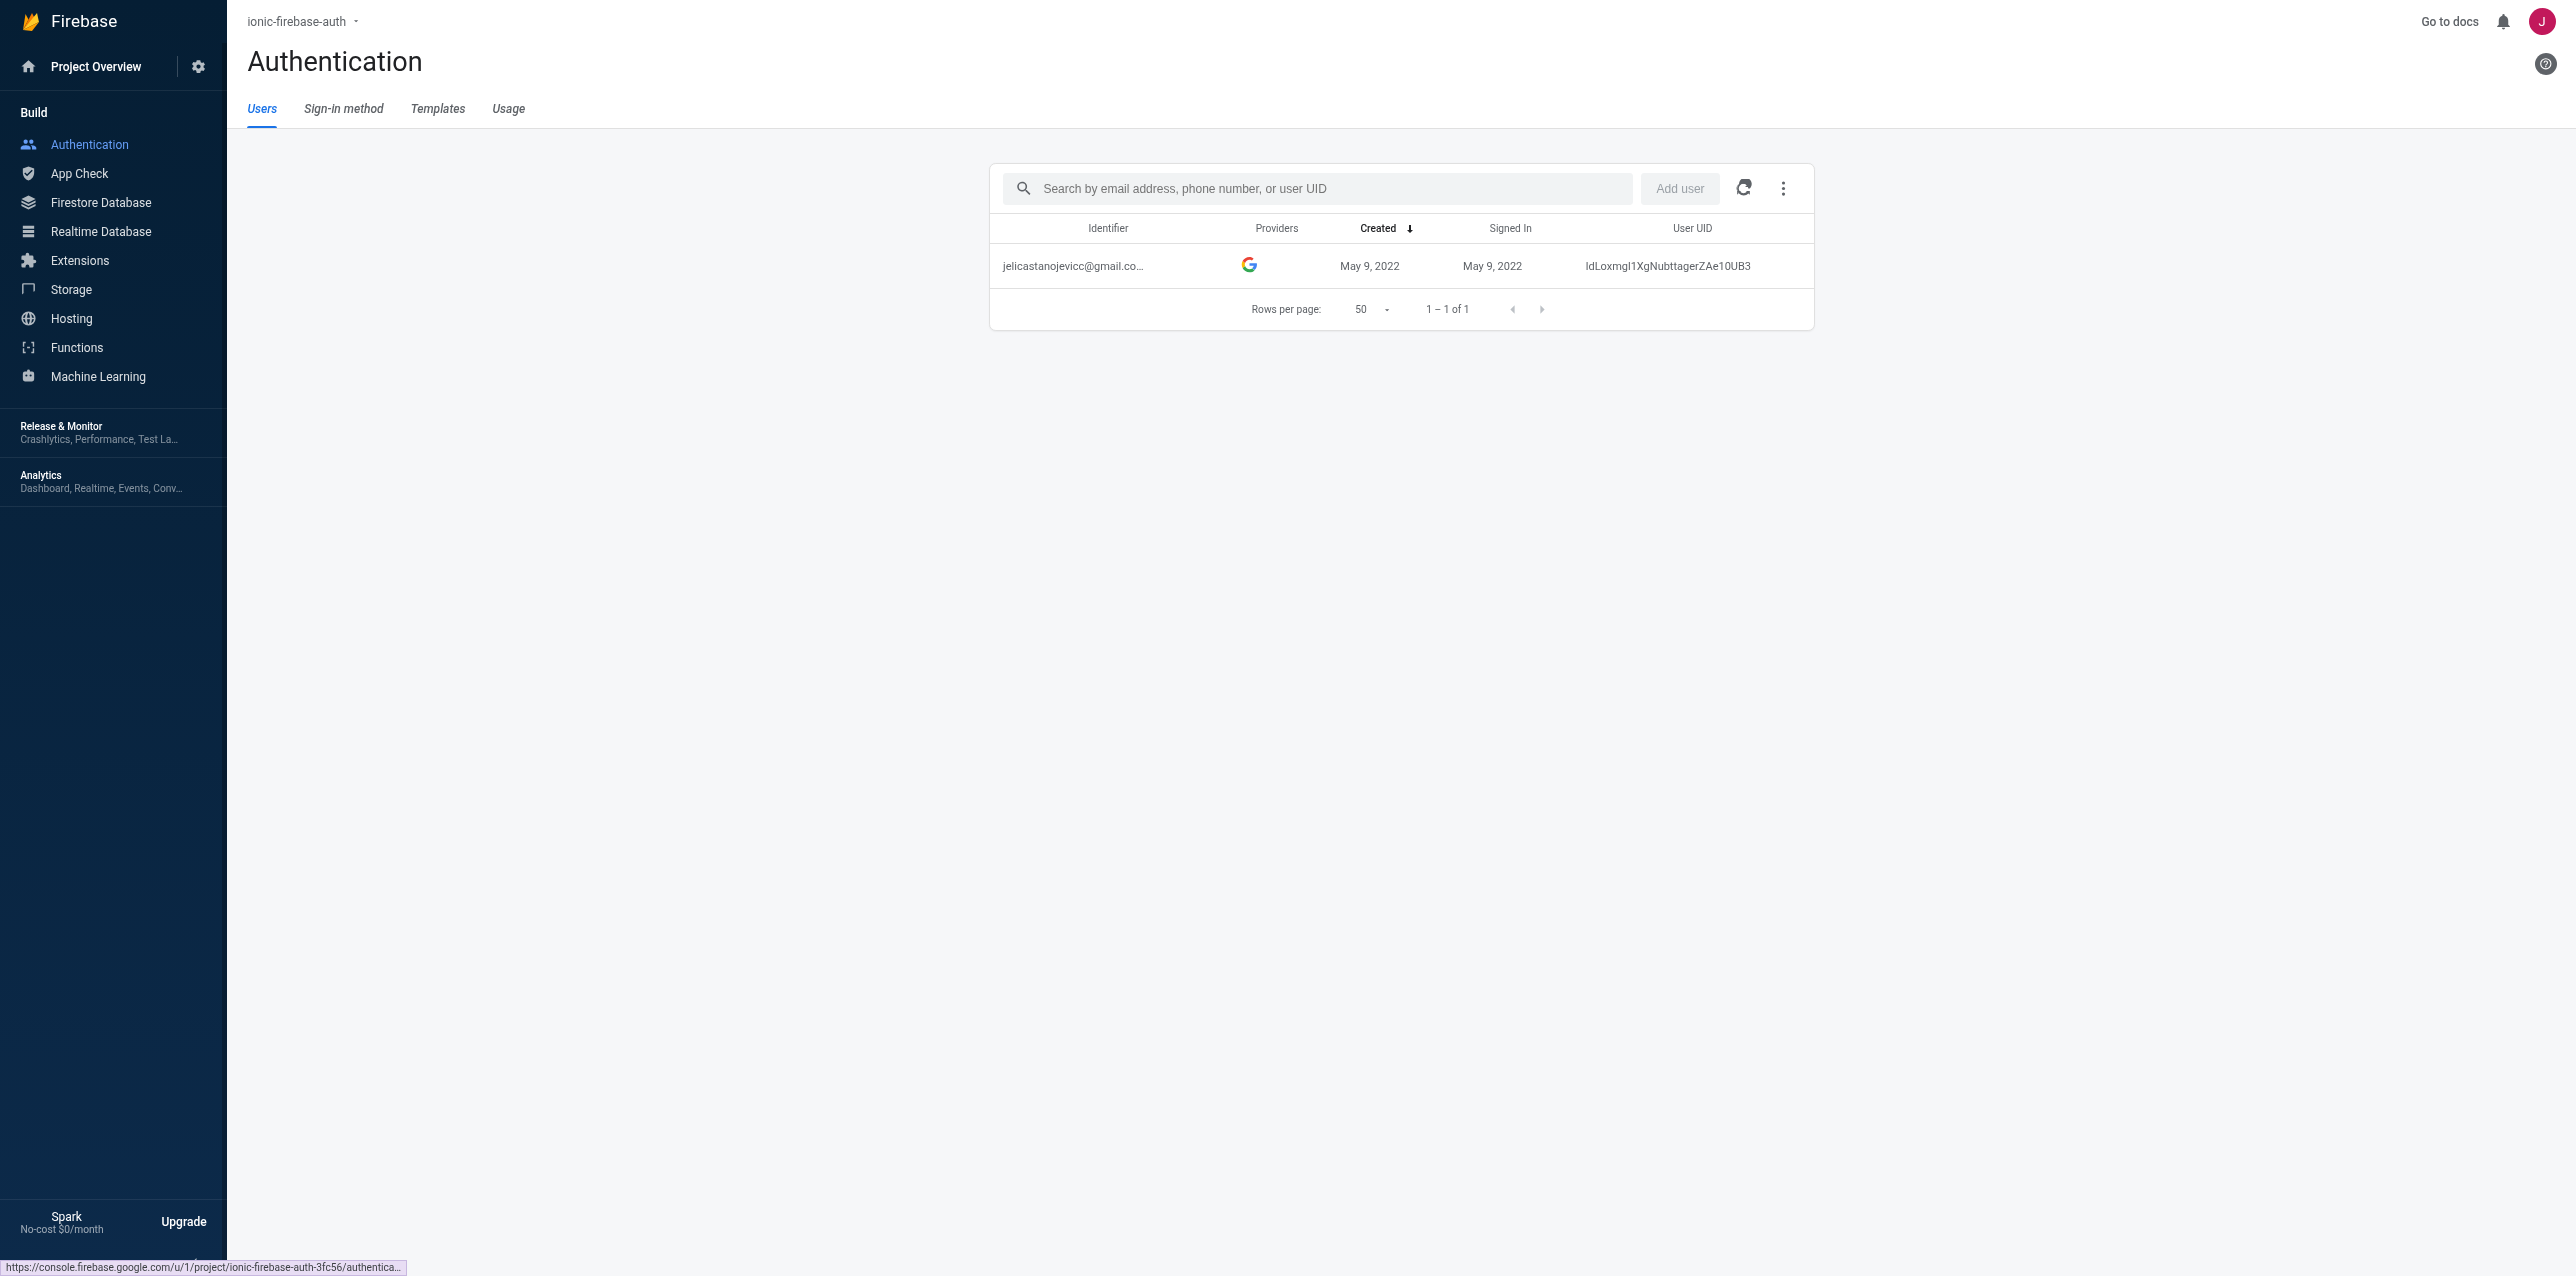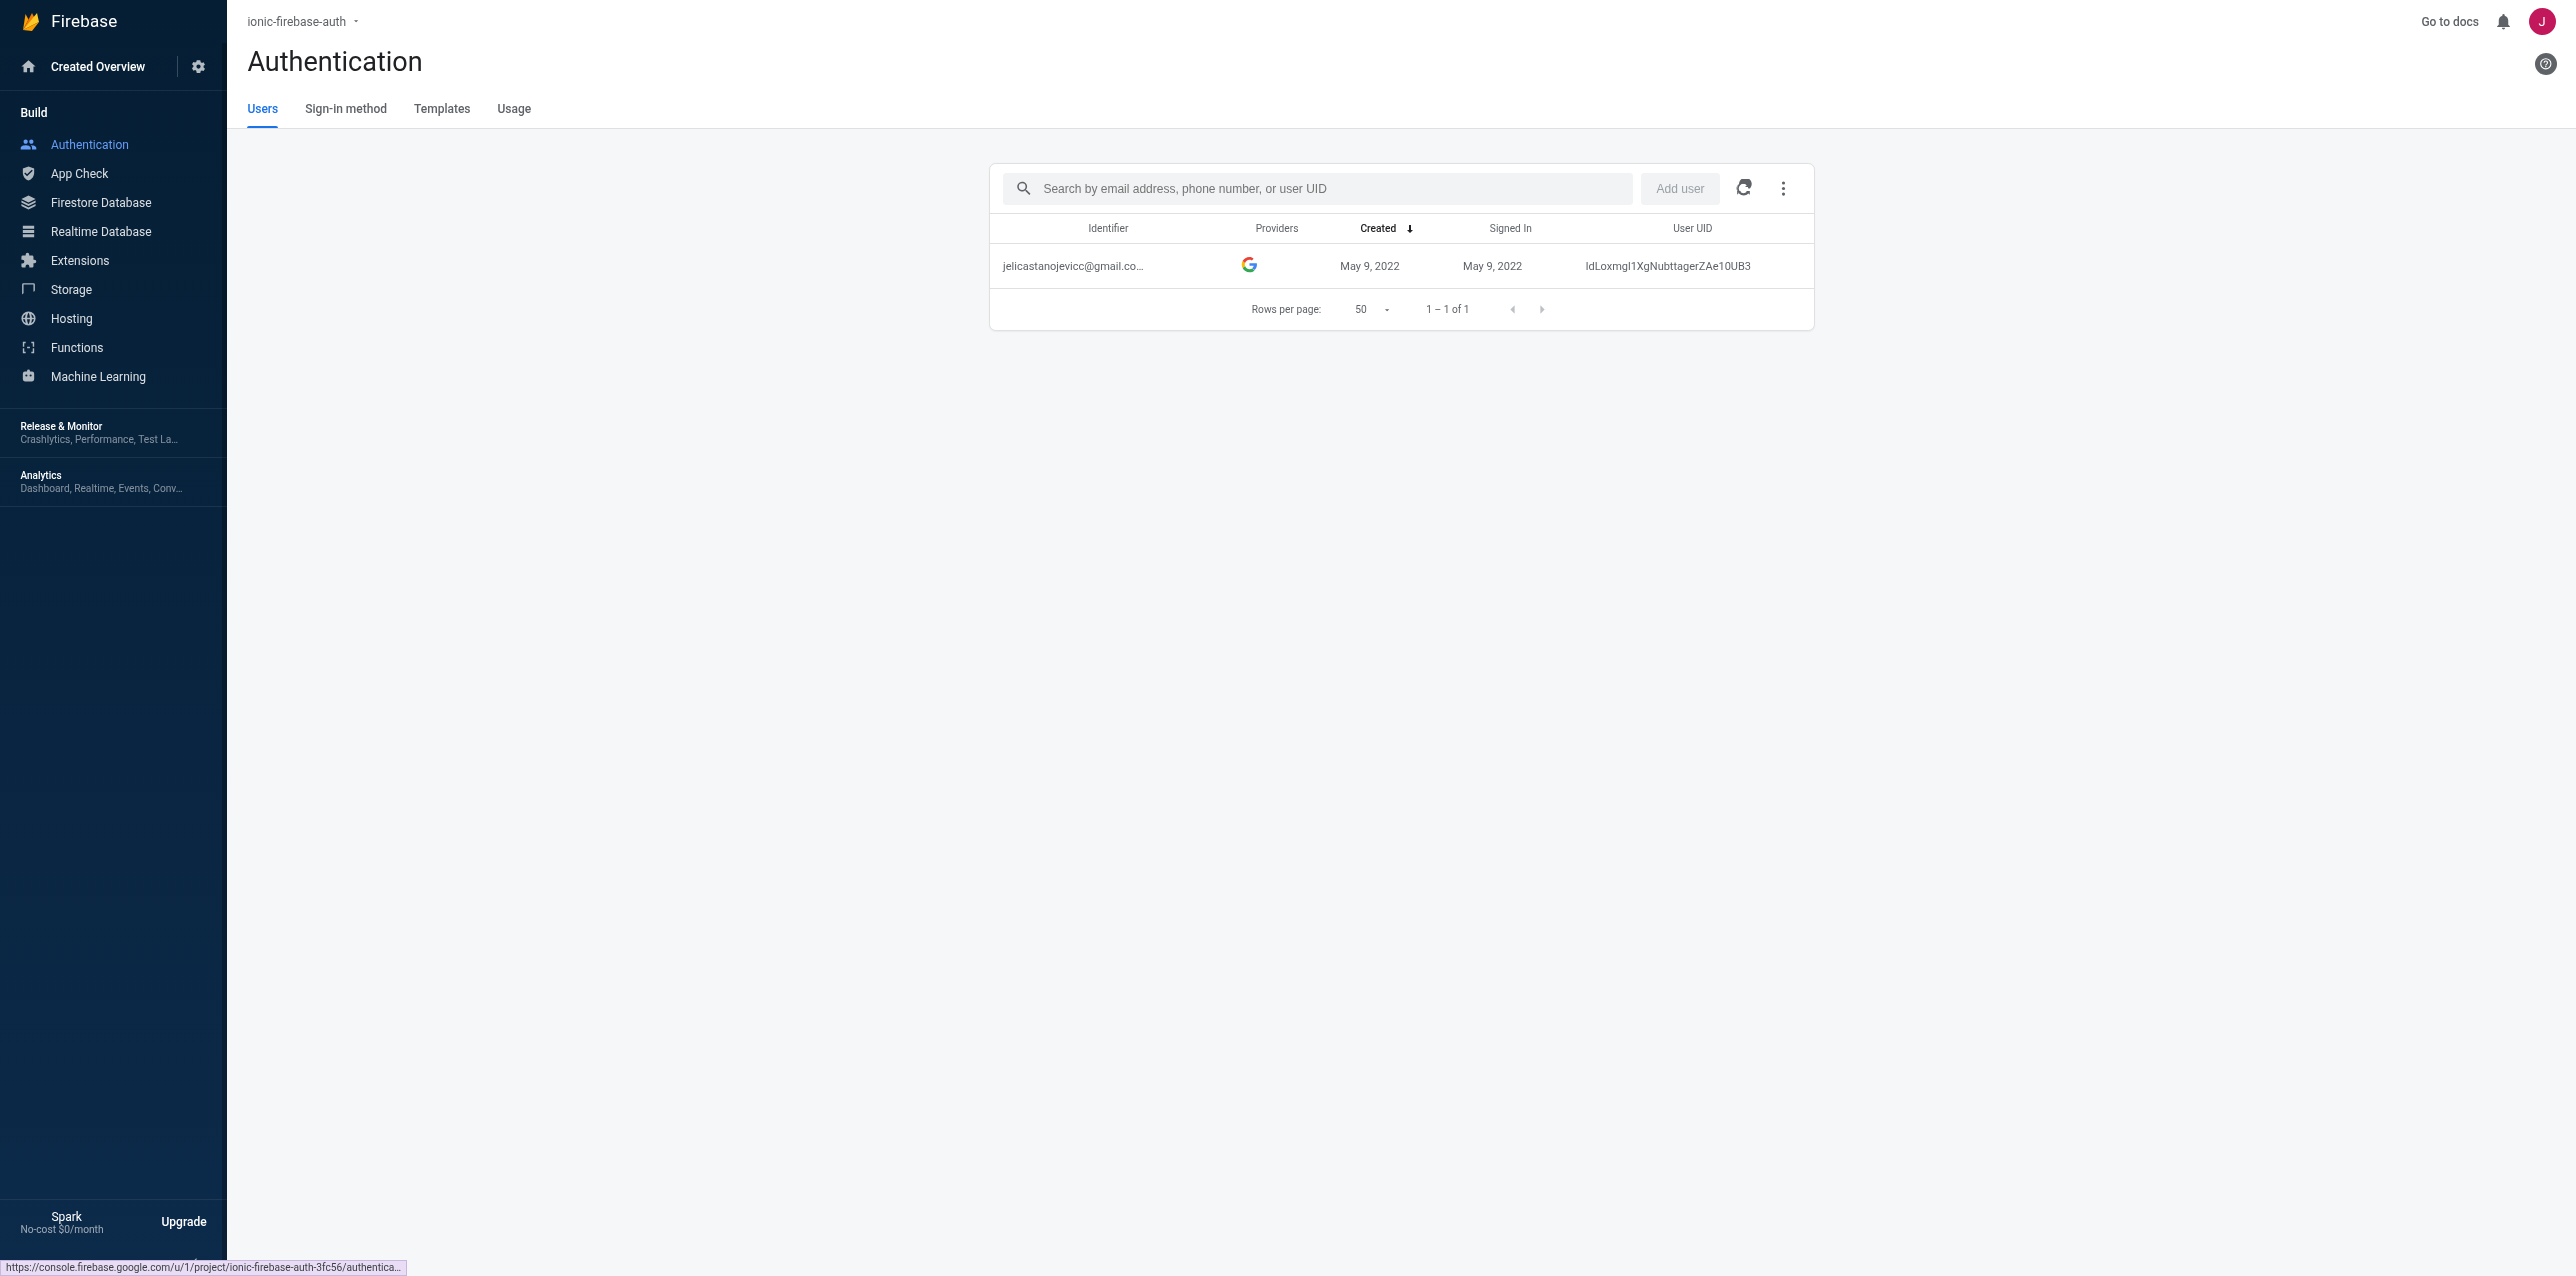--- a/index.html
+++ b/index.html
@@ -37,21 +37,21 @@
 
 .main { flex: 1; display: flex; flex-direction: column; background: #fff; position: relative; }
 .topbar { height: 43px; display: flex; align-items: center; padding: 0 20.4px; }
 .proj-sel { display: flex; align-items: center; cursor: pointer; color: #5f6368; font-size: 12px; }
 .proj-sel .dd { margin-left: 5.1px; }
 .top-spacer { flex: 1; }
 .docs-link { color: #5f6368; font-size: 12px; font-weight: 500; margin-right: 15.3px; cursor: pointer; }
 .bell { width: 19px; height: 19px; margin-right: 15.3px; cursor: pointer; color: #5f6368; }
 .avatar { width: 27px; height: 27px; border-radius: 50%; background: #c2185b; color: #fff; display: flex; align-items: center; justify-content: center; font-size: 12.8px; cursor: pointer; }
 .page-title { font-size: 27px; font-weight: 400; color: #202124; padding: 3.4px 20.4px 13.6px; }
-.tabs { display: flex; border-bottom: 0.9px solid #e0e0e0; padding: 0 20.4px; gap: 27px; }
+.tabs { display: flex; border-bottom: 0.9px solid #e0e0e0; padding: 0 20.4px; gap: 27px; font-style: italic; }
 .tab { padding: 10.2px 0 12px; font-size: 12px; font-weight: 500; color: #5f6368; cursor: pointer; position: relative; }
 .tab.active { color: #1a73e8; }
 .tab.active::after { content: ''; position: absolute; left: 0; right: 0; bottom: 0; height: 2.6px; background: #1a73e8; border-radius: 2.6px 2.6px 0 0; }
 .content { flex: 1; overflow: auto; background: #f6f7f9; padding: 34px 20.4px; }
 .card { max-width: 826px; margin: 0 auto; background: #fff; border: 0.9px solid #e0e0e0; border-radius: 6.8px; box-shadow: 0 0.9px 1.7px rgba(0,0,0,0.05); }
 .card-toolbar { display: flex; align-items: flex-end; padding: 8.5px 13.6px; gap: 8px; }
 .search-wrap { flex: 1; display: flex; align-items: center; background: #f1f3f4; border-radius: 3.4px; padding: 6.8px 12px; height: 32px; }
 .search-wrap svg { width: 19px; height: 19px; color: #5f6368; margin-right: 10.2px; }
 .search-wrap input { border: none; background: transparent; outline: none; font-size: 12px; color: #5f6368; width: 100%; }
 .adduser-btn { background: #f1f3f4; color: #9aa0a6; font-size: 12px; font-weight: 500; border: none; border-radius: 3.4px; padding: 8.5px 15.3px; height: 32px; cursor: pointer; }
@@ -80,21 +80,21 @@
           <path fill="#f57c00" d="M3 21l9-17 3 6z"></path>
           <path fill="#ffca28" d="M3 21l16-8-2-9z"></path>
           <path fill="#ffa000" d="M3 21l16-8-7 9z"></path>
         </svg>
       <span class="wordmark">Firebase</span>
     </div>
     <div class="overview-row">
       <svg class="home-ic" viewBox="0 0 24 24" fill="#fff">
           <path d="M10 20v-6h4v6h5v-8h3L12 3 2 12h3v8z"></path>
         </svg>
-      <span class="label">Created Overview</span>
+      <span class="label">Project Overview</span>
       <span class="divider"></span>
       <svg class="gear" viewBox="0 0 24 24" fill="#fff">
           <path d="M19.14 12.94a7 7 0 000-1.88l2.03-1.58-2-3.46-2.39.96a7 7 0 00-1.63-.94L14.5 3h-5l-.65 2.54a7 7 0 00-1.63.94l-2.39-.96-2 3.46 2.03 1.58a7 7 0 000 1.88L2.83 14.5l2 3.46 2.39-.96c.5.38 1.05.7 1.63.94L9.5 21h5l.65-2.54c.58-.24 1.13-.56 1.63-.94l2.39.96 2-3.46-2.03-1.58zM12 15a3 3 0 110-6 3 3 0 010 6z"></path>
         </svg>
     </div>
     <div class="sidebar-scroll">
       <div class="section-hdr">Build</div>
       <div class="nav-item active">
         <svg class="nav-ic" viewBox="0 0 24 24" fill="currentColor">
             <path d="M16 11c1.66 0 3-1.34 3-3s-1.34-3-3-3-3 1.34-3 3 1.34 3 3 3zm-8 0c1.66 0 3-1.34 3-3S9.66 5 8 5 5 6.34 5 8s1.34 3 3 3zm0 2c-2.33 0-7 1.17-7 3.5V19h14v-2.5C15 14.17 10.33 13 8 13zm8 0c-.29 0-.62.02-.97.05C16.2 13.9 17 15.02 17 16.5V19h6v-2.5c0-2.33-4.67-3.5-7-3.5z"></path>

